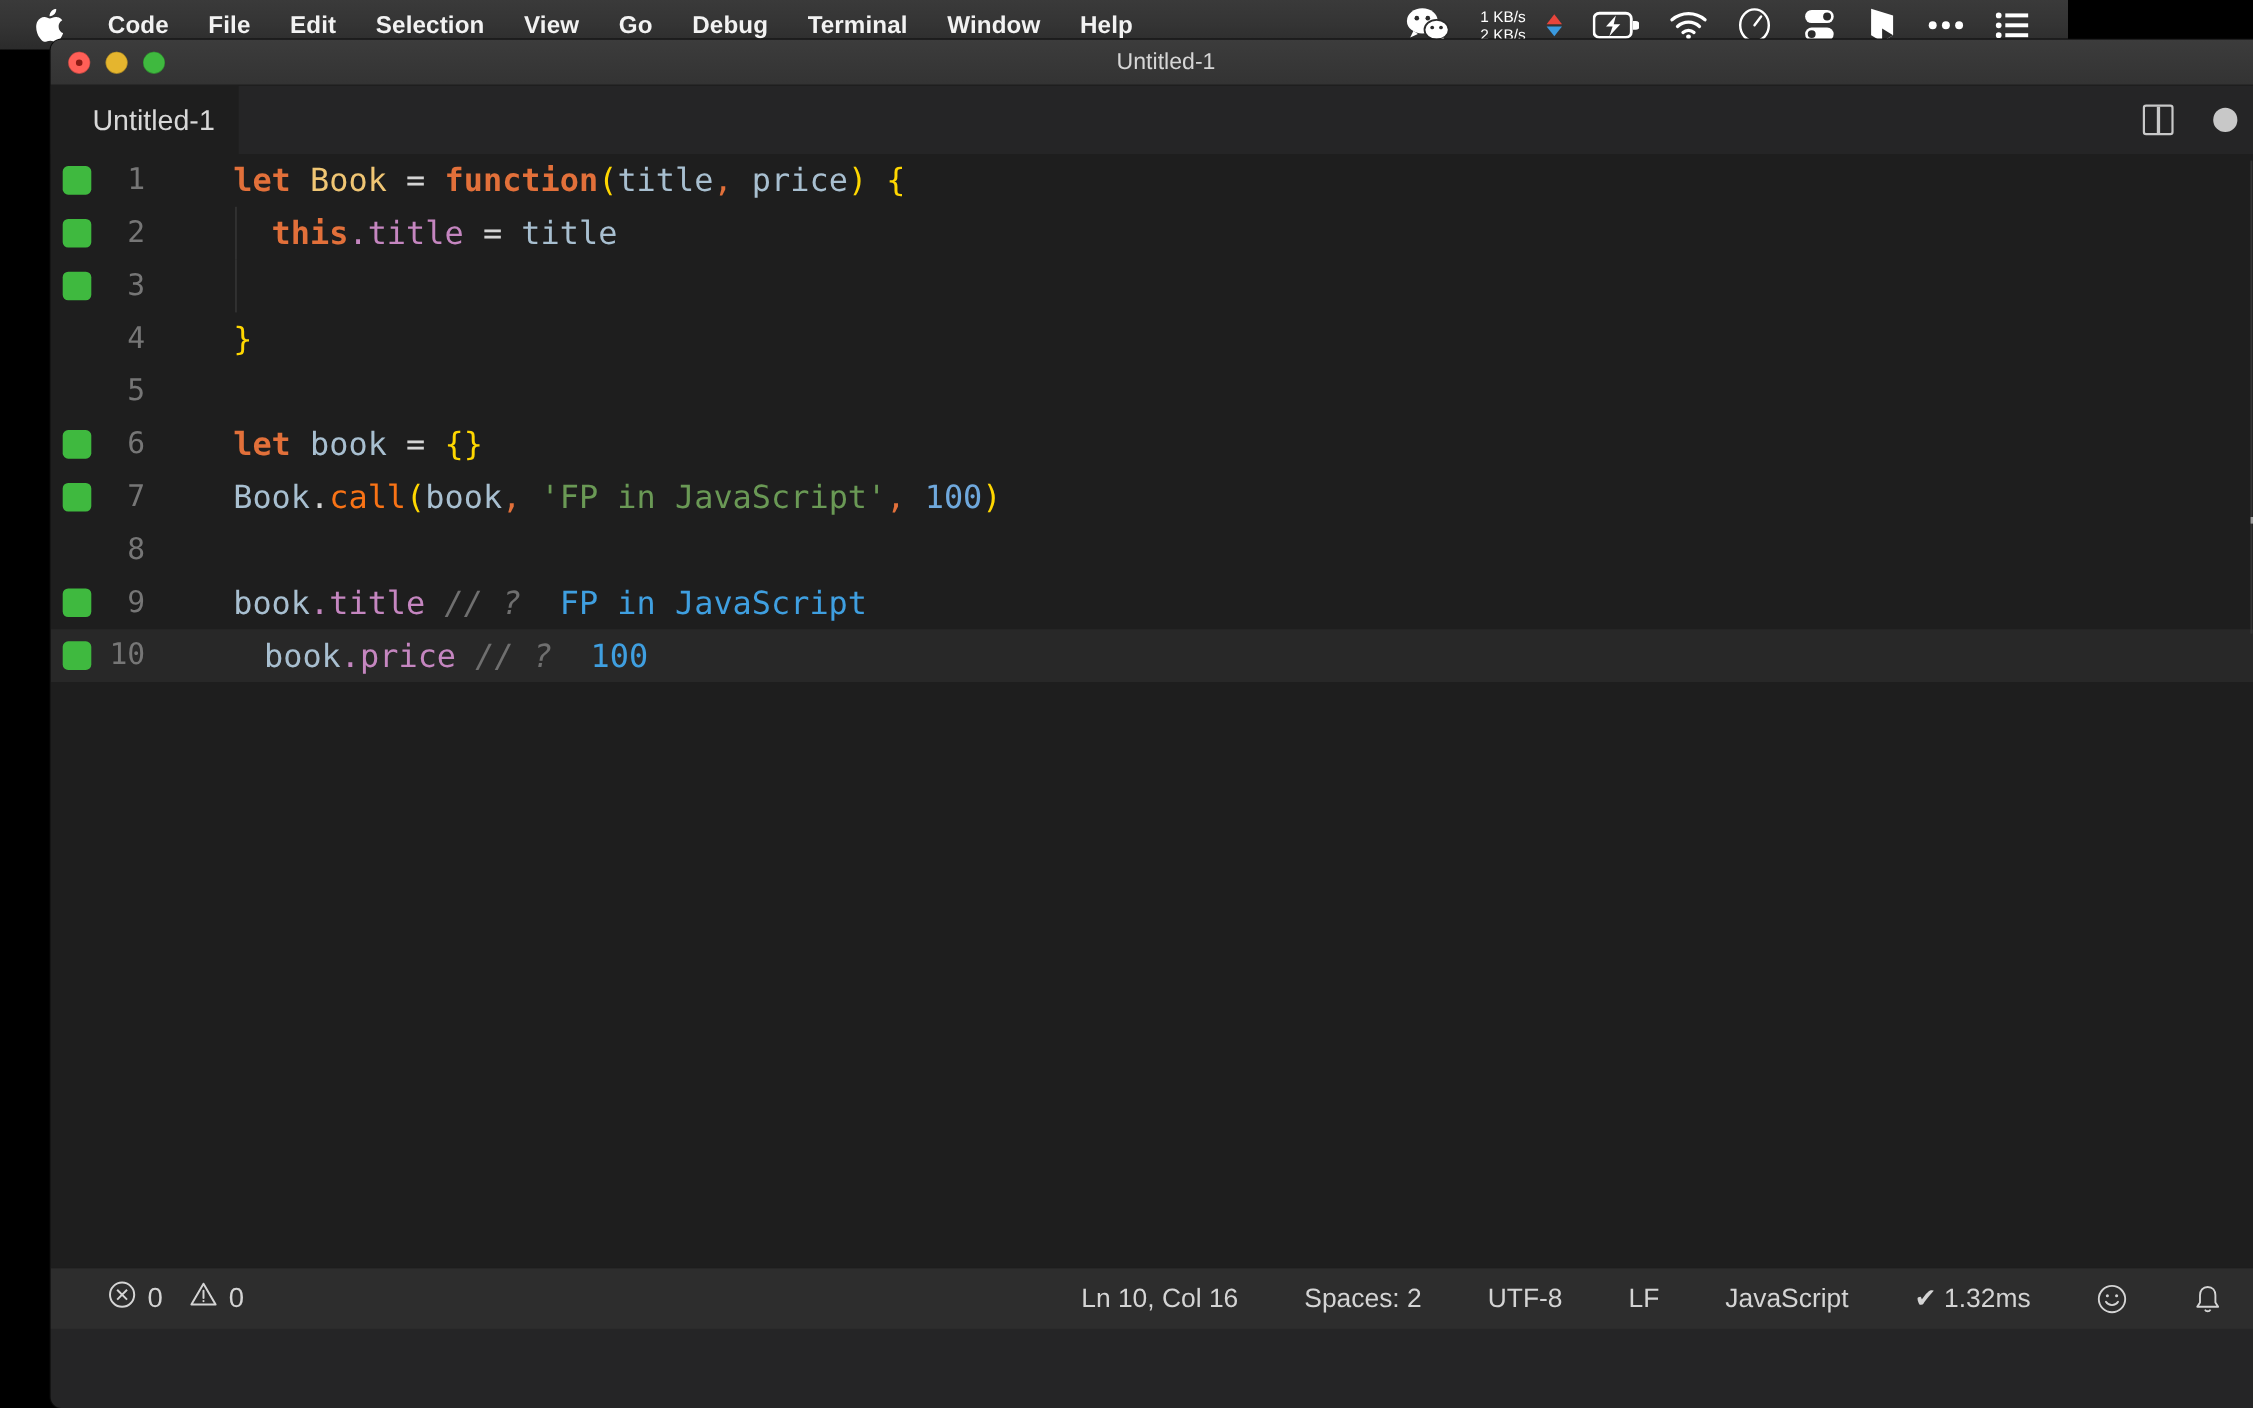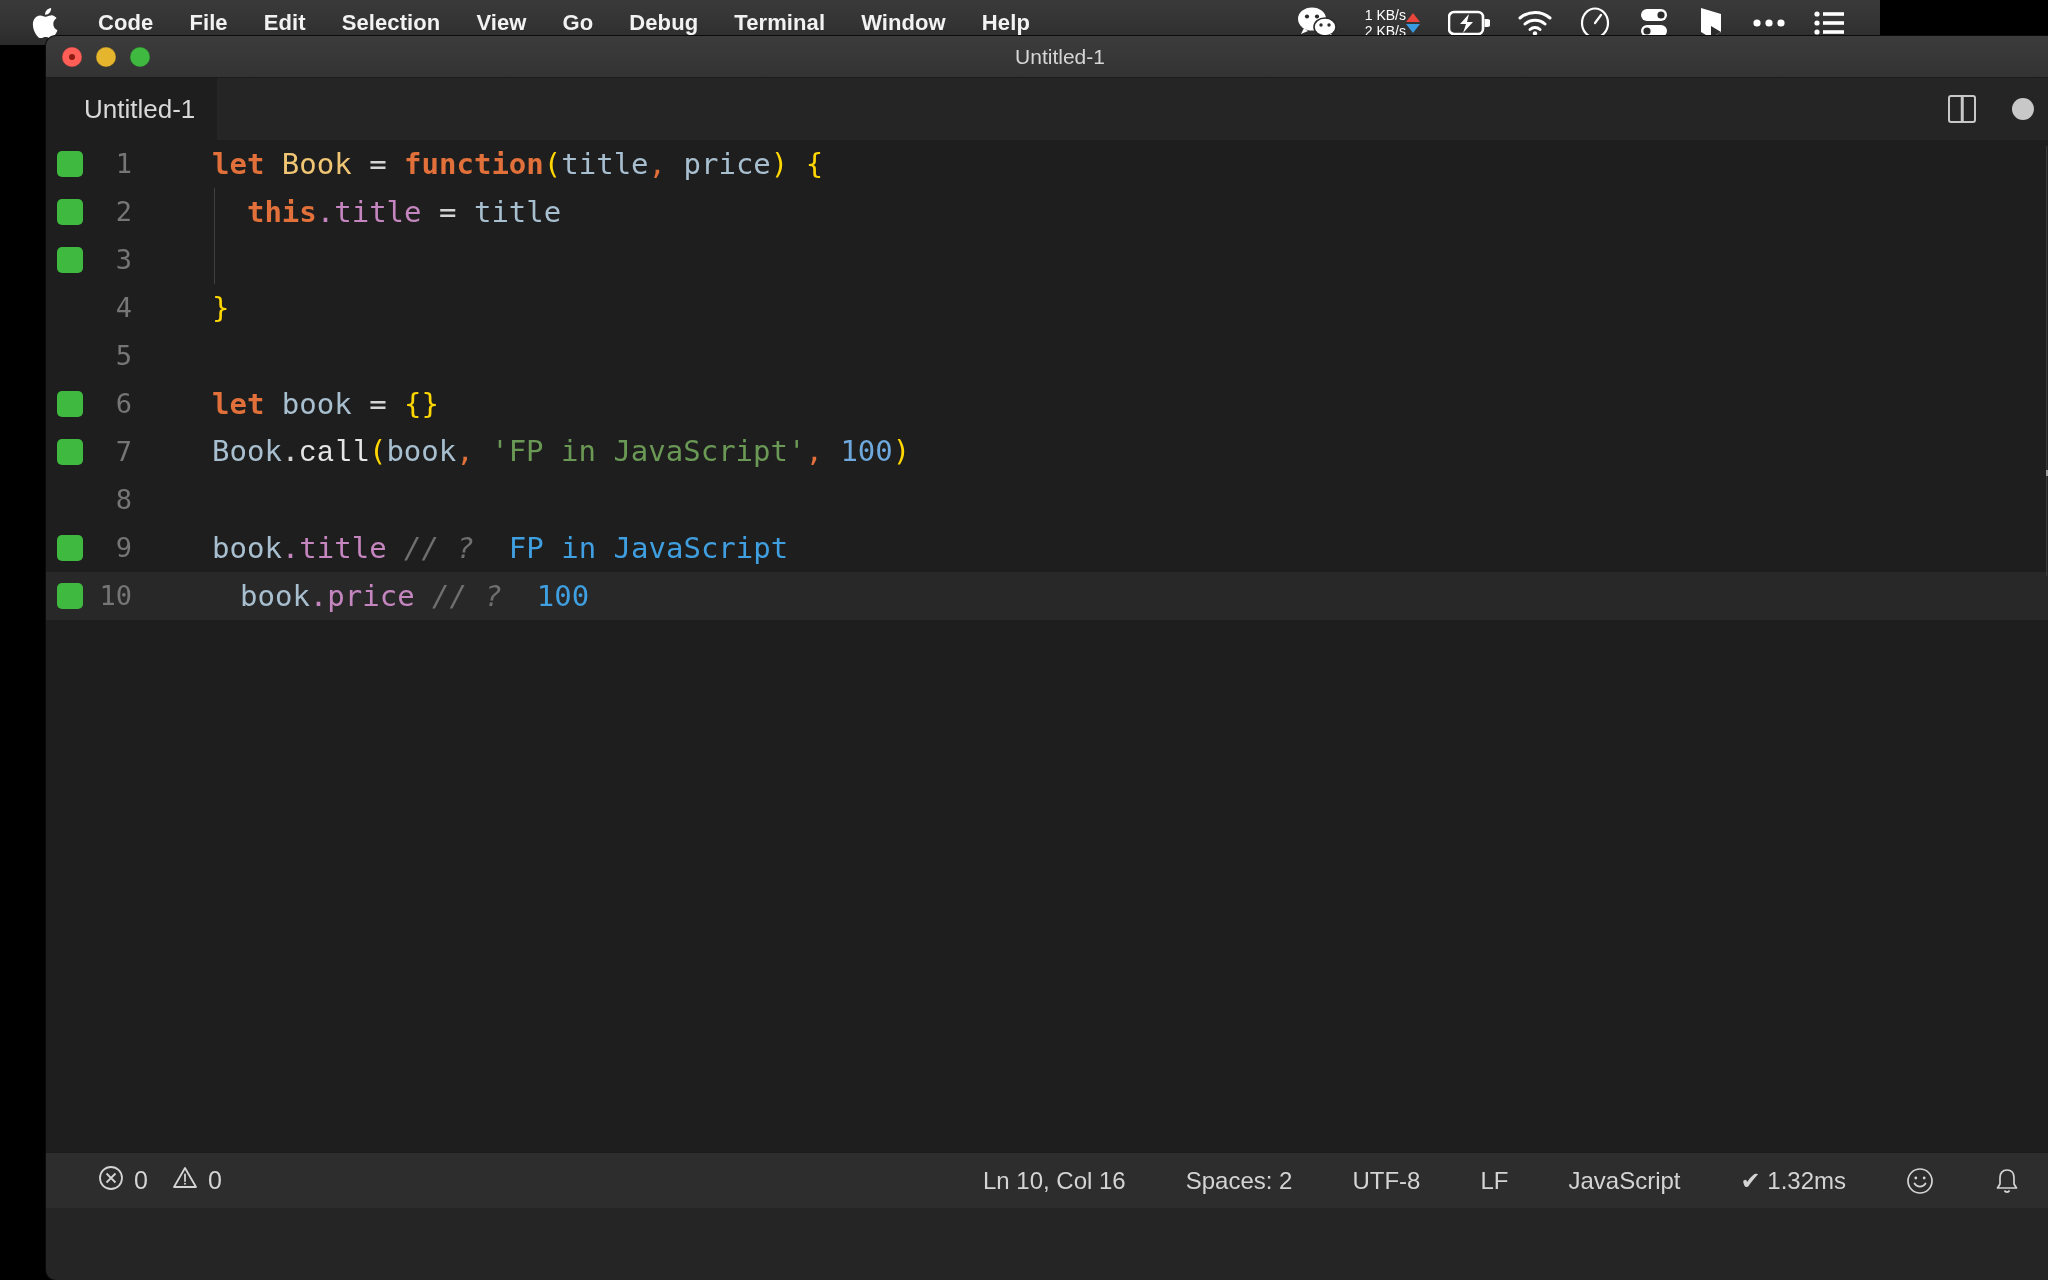--- a/index.html
+++ b/index.html
@@ -15,21 +15,21 @@
   #menubar .mleft { display:flex; align-items:center; height:45px; }
   #menubar .mright { margin-left:auto; display:flex; align-items:center; height:45px; padding-right:22px; }
   .apple-logo { padding:0 22px 0 32px; display:flex; align-items:center; }
   .menu-item {
     font-size:22px; padding:0 18px; line-height:45px; white-space:nowrap;
     letter-spacing:.1px; color:#f2f2f2;font-weight:bold;
   }
   .menu-item.bold { font-weight:bold; }
   .tray-item { display:flex; align-items:center; padding:0 14px; height:45px; }
   .netspeed { font-size:14px; line-height:16px; text-align:right; font-family:"Liberation Sans",sans-serif; }
-  .netspeed-wrap { display:flex; align-items:center; gap:0; }
+  .netspeed-wrap { display:flex; align-items:center; gap:19px; }
   .arrows { display:flex; flex-direction:column; gap:2px; }
   .tri-up { width:0;height:0;border-left:7px solid transparent;border-right:7px solid transparent;border-bottom:9px solid #e8453c; }
   .tri-dn { width:0;height:0;border-left:7px solid transparent;border-right:7px solid transparent;border-top:9px solid #3a9ae0; }
 
   
   #window {
     position:absolute; left:10px; top:36px; width:2028px; height:1244px;
     border-radius:10px; overflow:hidden; background:#252526;
     box-shadow:0 0 0 1px #0b0b0b;
     margin-left:36px;
@@ -85,21 +85,21 @@
   }
   .ctext { padding-left:62px; }
   .indent-guide {
     position:absolute; left:168px; top:0; bottom:0; width:1px; background:#404040;
   }
   
   .t-key      { color:#e2703a; font-weight:bold; }   
   .t-fnname   { color:#f0c674; }                      
   .t-var      { color:#a8bfd0; }                      
   .t-prop     { color:#c586c0; }                      
-  .t-call     { color:#e5e5e5;font-family:Liberation Mono, monospace; }                      
+  .t-call     { color:#f97316; }                      
   .t-op       { color:#d4d4d4; }
   .t-brk      { color:#ffd700; }                      
   .t-punc     { color:#e2703a; }                      
   .t-str      { color:#6a9955; }
   .t-num      { color:#6fa8dc; }
   .t-comment  { color:#6f6f6f; font-style:italic; }
   .t-result   { color:#3f9fe0; }
 
   
   #vscroll { position:absolute; right:0; top:0; width:28px; height:100%; }

